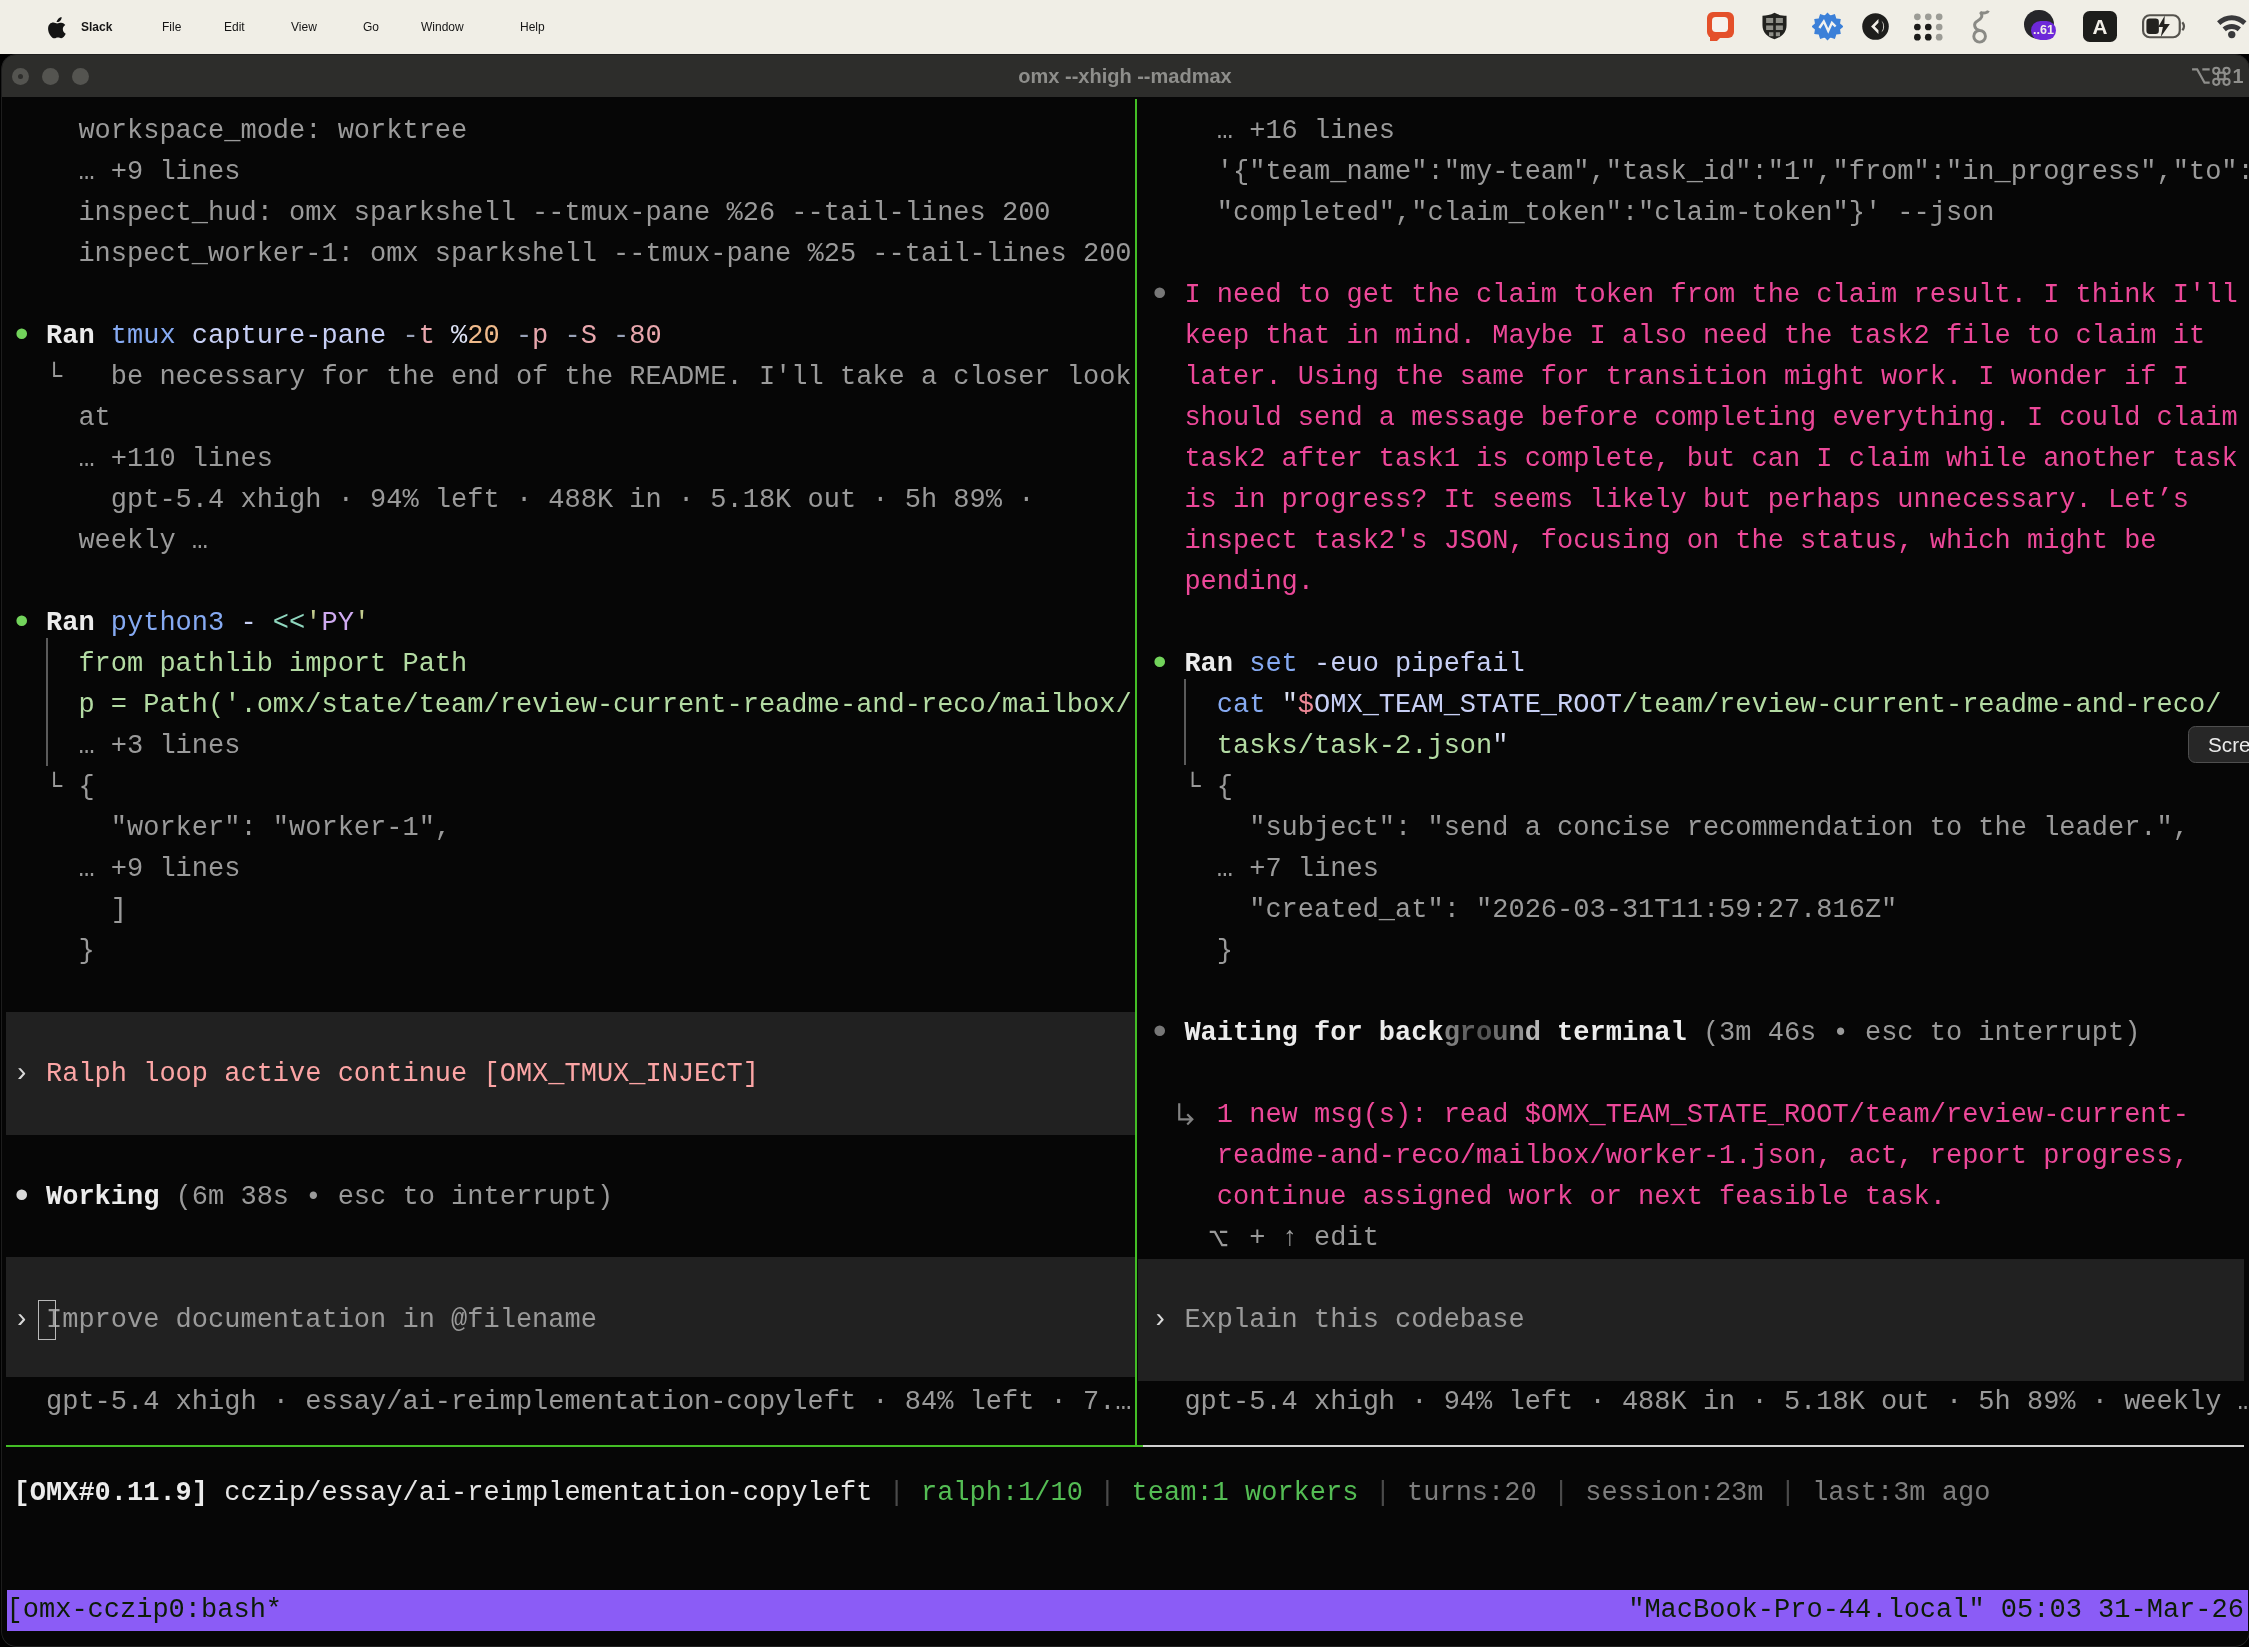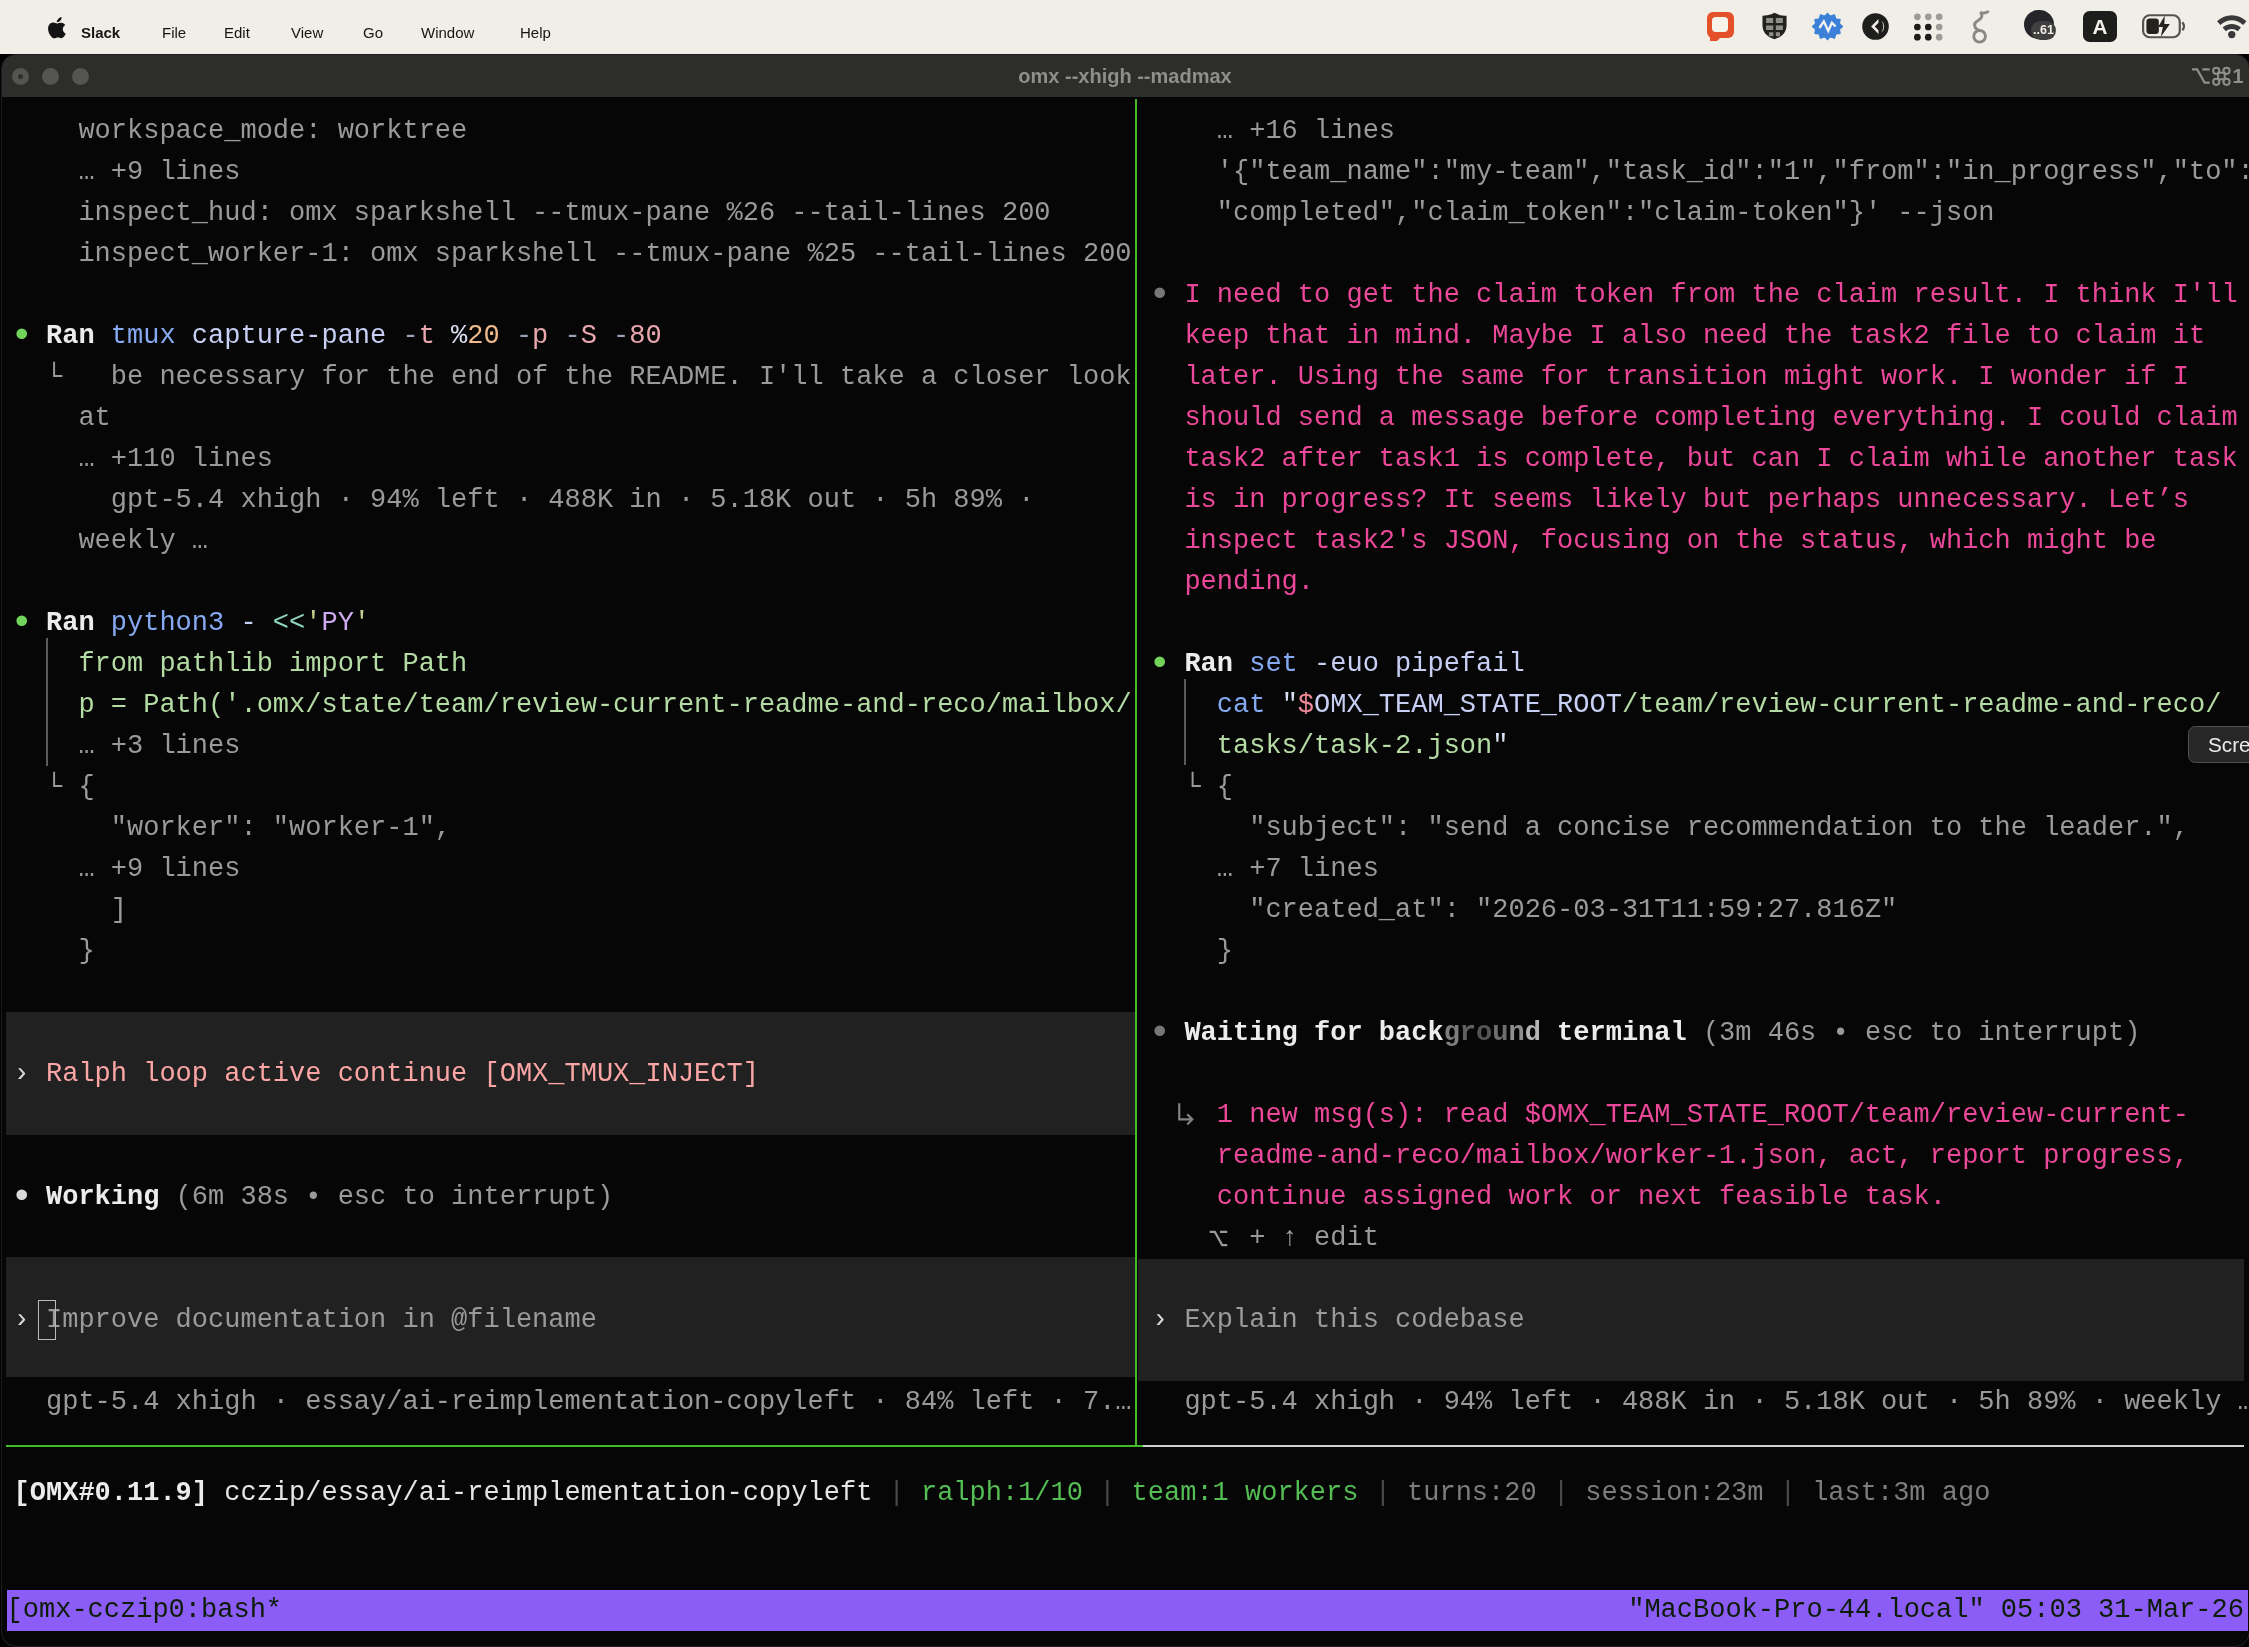--- a/index.html
+++ b/index.html
@@ -1,16 +1,16 @@
 <!DOCTYPE html>
 <html style="font-size:11.8px"><head><meta charset="utf-8"><style>
 html,body{margin:0;padding:0}
 body{width:2250px;height:1648px;background:#010101;position:relative;overflow:hidden;font-family:"Liberation Sans",sans-serif}
 #menubar{position:absolute;left:0;top:0;width:2250px;height:54px;background:#f0eee6}
-.mi{position:absolute;top:6px;height:54px;line-height:54px;font-size:15px;color:#151515}
+.mi{position:absolute;top:0;height:54px;line-height:54px;font-size:12px;color:#151515}
 #win{position:absolute;left:1.5px;top:55px;width:2247px;height:1591px;background:#060606;border-radius:14px;box-shadow:0 0 0 0.7px rgba(120,120,120,.35)}
 #titlebar{position:absolute;left:1.5px;top:55px;width:2247px;height:42px;background:#2d2d2b;border-radius:14px 14px 0 0}
 #title{position:absolute;left:0;top:55px;width:2250px;height:26px;line-height:42px;text-align:center;font-size:20px;font-weight:bold;color:#8e8e8b}
 .tl{position:absolute;top:68px;width:17px;height:17px;border-radius:50%;background:#545450}
 pre{margin:7px;position:absolute;font-family:"Liberation Mono",monospace;font-size:27px;line-height:41px;color:#9a9a9a;white-space:pre;letter-spacing:0}
 #pL{left:6.6px;top:104px}
 #pR{left:1145px;top:104px}
 .w{color:#ececec;font-weight:bold}
 .b{color:#86aaf2}
 .pw{color:#c7cff5}
@@ -102,21 +102,21 @@
       <circle cx="21" cy="33" r="4.6"></circle>
     </g>
   </svg>
 <svg style="left:1970px;top:9.6px" width="20.7" height="35" viewBox="0 0 28 48">
     <g stroke="#8a8a85" stroke-width="4" fill="none">
       <circle cx="13" cy="36" r="8"></circle>
       <path d="M13 28 C5 26 4 18 10 15 C16 12 18 8 14 3 C18 5 24 4 25 1"></path>
     </g>
   </svg>
 <div style="position:absolute;left:2024px;top:9.6px;width:29.5px;height:29.5px;border-radius:50%;background:#26262a"></div>
-<div style="position:absolute;left:2031px;top:21.4px;width:25px;height:19px;border-radius:9.6px;background:#404040;color:#f0ede8;font-size:12.5px;font-weight:bold;text-align:center;line-height:19px;font-family:'Liberation Sans',sans-serif">..61</div>
+<div style="position:absolute;left:2031px;top:21.4px;width:25px;height:19px;border-radius:9.6px;background:#6d28d9;color:#f0ede8;font-size:12.5px;font-weight:bold;text-align:center;line-height:19px;font-family:'Liberation Sans',sans-serif">..61</div>
 <div style="position:absolute;left:2083px;top:11px;width:34px;height:31px;border-radius:6.6px;background:#1d1d1b;color:#f2efe8;font-size:20.7px;font-weight:bold;text-align:center;line-height:31px">A</div>
 <svg style="left:2142px;top:14px" width="44" height="26" viewBox="0 0 60 35">
     <rect x="1.5" y="1.5" width="50" height="30" rx="9" fill="none" stroke="#55534e" stroke-width="3"></rect>
     <rect x="6" y="6" width="17" height="21" rx="4.5" fill="#23221f"></rect>
     <path d="M55 11 q4.5 5.5 0 11" stroke="#55534e" stroke-width="3" fill="none"></path>
     <path d="M31 2 L22 17.5 L28.5 17.5 L25.5 31 L38 13.5 L30.5 13.5 Z" fill="#23221f"></path>
   </svg>
 <svg style="left:2217px;top:14px" width="29.5" height="25" viewBox="0 0 40 34">
     <path d="M7.5 18.5 C14.5 12 25.5 12 32.5 18.5 L28 23.5 C23.5 19.5 16.5 19.5 12 23.5 Z" fill="#39393b"></path>
     <circle cx="20" cy="28" r="5" fill="#39393b"></circle>

